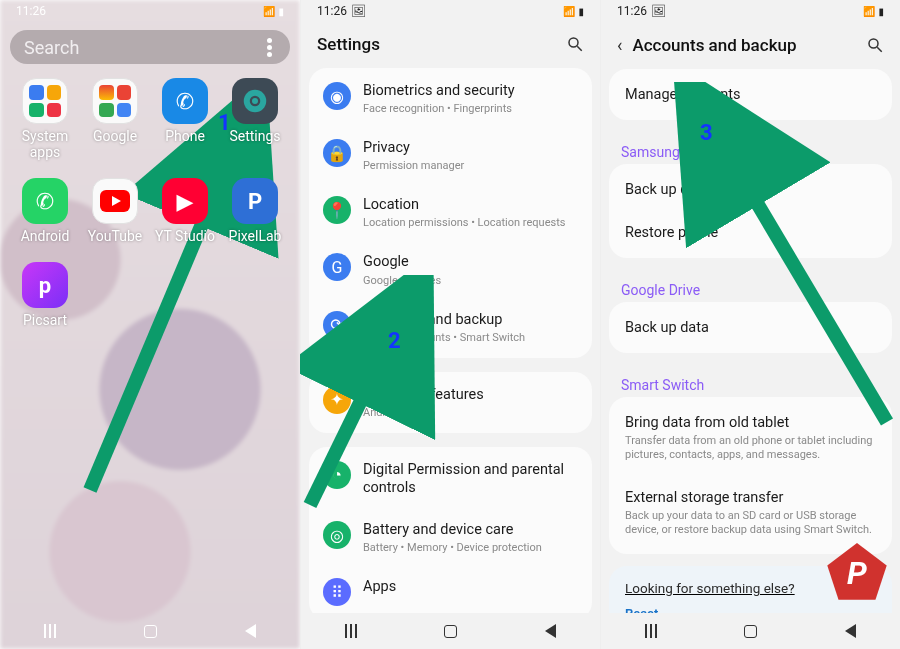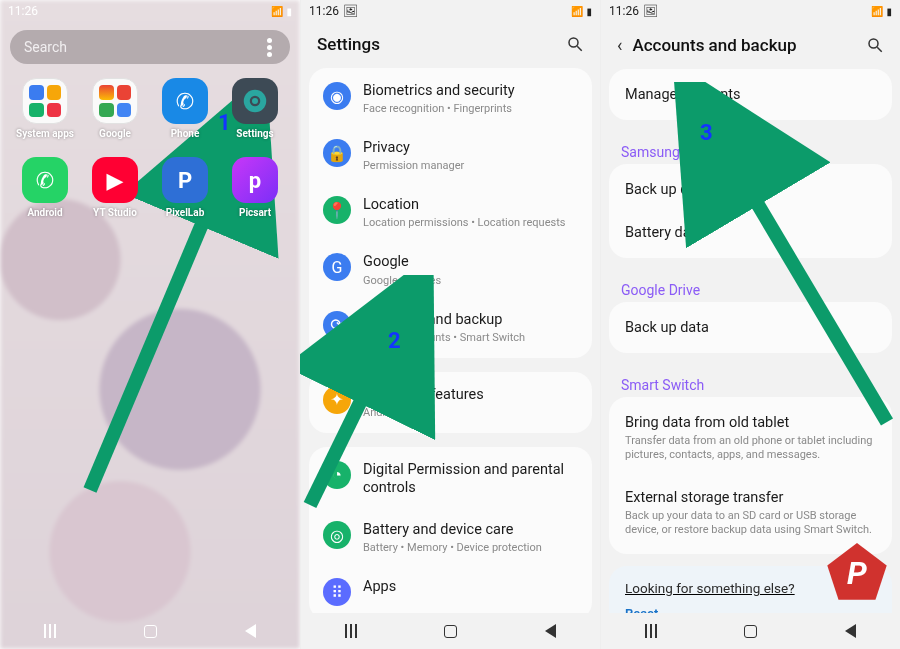--- a/index.html
+++ b/index.html
@@ -1,40 +1,40 @@
 <!DOCTYPE html>
 <html><head>
 <meta charset="utf-8">
 <style>
   * { box-sizing: border-box; margin: 0; padding: 0; font-family: -apple-system, BlinkMacSystemFont, "Segoe UI", Roboto, Arial, sans-serif; }
   body { width: 900px; height: 649px; display: flex; background: #fff; overflow: hidden; position: relative; }
   .panel { width: 300px; height: 649px; position: relative; overflow: hidden; display: flex; flex-direction: column; }
   .panel + .panel { border-left: 1px solid #eee; }
 
   
-  .status-bar { height: 22px; display:flex; align-items:center; justify-content:space-between; padding: 0 8px; font-size: 12px; color:#222; }
+  .status-bar { height: 22px; display:flex; align-items:center; justify-content:space-between; padding: 0 16px; font-size: 12px; color:#222; }
   .status-bar .left, .status-bar .right { display:flex; align-items:center; gap:4px; }
   .status-bar .right span { font-size: 10px; }
 
   
   .home-bg { position:absolute; inset:0; background:
      radial-gradient(circle at 20% 40%, #d1bfc9 0 60px, transparent 61px),
      radial-gradient(circle at 60% 60%, #c6b6c7 0 80px, transparent 81px),
      radial-gradient(circle at 40% 85%, #d9c6d0 0 70px, transparent 71px),
      linear-gradient(#e6dde0,#ded3d9);
      filter: blur(2px);
   }
   .home-content { position:relative; z-index:1; display:flex; flex-direction:column; height:100%; }
-  .search-pill { margin: 8px 10px 14px; height:34px; border-radius:17px; background: rgba(120,110,115,.45); display:flex; align-items:center; padding:0 14px; color:#f1eef0; font-size:14px; justify-content:space-between;}
+  .search-pill { margin: 8px 10px 14px; height:34px; border-radius:17px; background: rgba(120,110,115,.45); display:flex; align-items:center; padding:0 14px; color:#f1eef0; font-size:18px; justify-content:space-between;}
   .search-pill .dots { width:5px;height:5px;border-radius:50%;background:#fff;box-shadow:0 -7px 0 #fff,0 7px 0 #fff; margin-right:4px;}
   .icon-grid { display:grid; grid-template-columns: repeat(4,1fr); gap: 18px 4px; padding: 0 12px; }
   .app { display:flex; flex-direction:column; align-items:center; gap:4px; }
   .app .tile { width:46px;height:46px;border-radius:14px;display:flex;align-items:center;justify-content:center;color:#fff;font-size:22px; }
   .app .tile.white { background:#fafafa; border:1px solid #e2e2e2;}
-  .app .label { font-size:10px; color:#fff; text-shadow:0 0 3px rgba(0,0,0,.4); text-align:center;font-weight:bold; }
+  .app .label { font-size:14px; color:#fff; text-shadow:0 0 3px rgba(0,0,0,.4); text-align:center; }
   .folder-mini { width:40px;height:40px; display:grid; grid-template-columns:1fr 1fr; grid-template-rows:1fr 1fr; gap:3px; padding:4px;}
   .folder-mini span{ border-radius:4px; }
 
   
   .settings-head { display:flex; align-items:center; justify-content:space-between; padding: 12px 16px 14px; }
   .settings-head .title { font-size:17px; font-weight:500; color:#111; }
   .settings-head .back { font-size:18px; color:#333; margin-right:10px;}
   .settings-head .lead { display:flex; align-items:center; }
   .group { background:#fbfbfb; border-radius:18px; margin: 0 8px 14px; padding: 2px 0; }
   .row { display:flex; align-items:flex-start; gap:12px; padding:12px 14px; }
@@ -121,20 +121,29 @@
               <circle cx="12" cy="12" r="2.4" fill="#2aa6a0"></circle>
             </svg>
         </div>
         <span class="label">Settings</span>
       </div>
       <div class="app">
         <div class="tile" style="background:#25d366">✆</div>
         <span class="label">Android</span>
       </div>
       <div class="app">
+        <div class="tile white">
+            <svg width="30" height="22" viewBox="0 0 30 22">
+              <rect width="30" height="22" rx="6" fill="#ff0000"></rect>
+              <path d="M12 6v10l9-5z" fill="#fff"></path>
+            </svg>
+          </div>
+        <span class="label">YouTube</span>
+      </div>
+      <div class="app">
         <div class="tile" style="background:#ff0033">▶</div>
         <span class="label">YT Studio</span>
       </div>
       <div class="app">
         <div class="tile" style="background:#2e6fd6;font-weight:700">P</div>
         <span class="label">PixelLab</span>
       </div>
       <div class="app">
         <div class="tile" style="background:linear-gradient(135deg,#c837f8,#7b2ff7);font-weight:700">p</div>
         <span class="label">Picsart</span>
@@ -275,21 +284,21 @@
       <div class="line">
           <div class="t">Manage accounts</div>
         </div>
     </div>
     <div class="subhead">Samsung Cloud</div>
     <div class="card3">
       <div class="line">
           <div class="t">Back up data</div>
         </div>
       <div class="line">
-          <div class="t">Battery data</div>
+          <div class="t">Restore phone</div>
         </div>
     </div>
     <div class="subhead">Google Drive</div>
     <div class="card3">
       <div class="line">
           <div class="t">Back up data</div>
         </div>
     </div>
     <div class="subhead">Smart Switch</div>
     <div class="card3">

